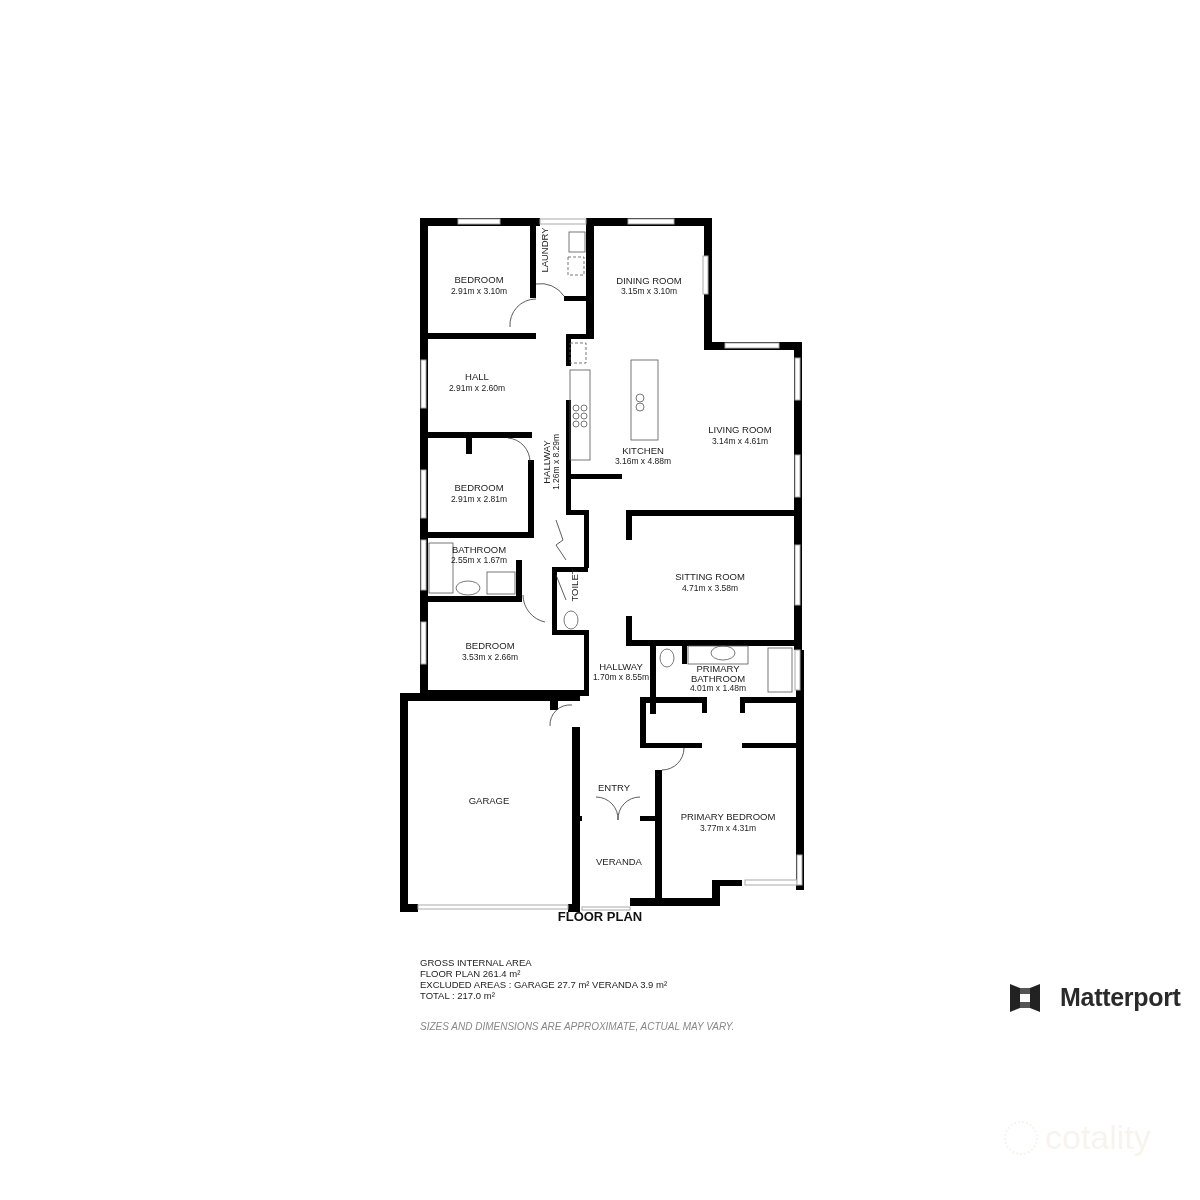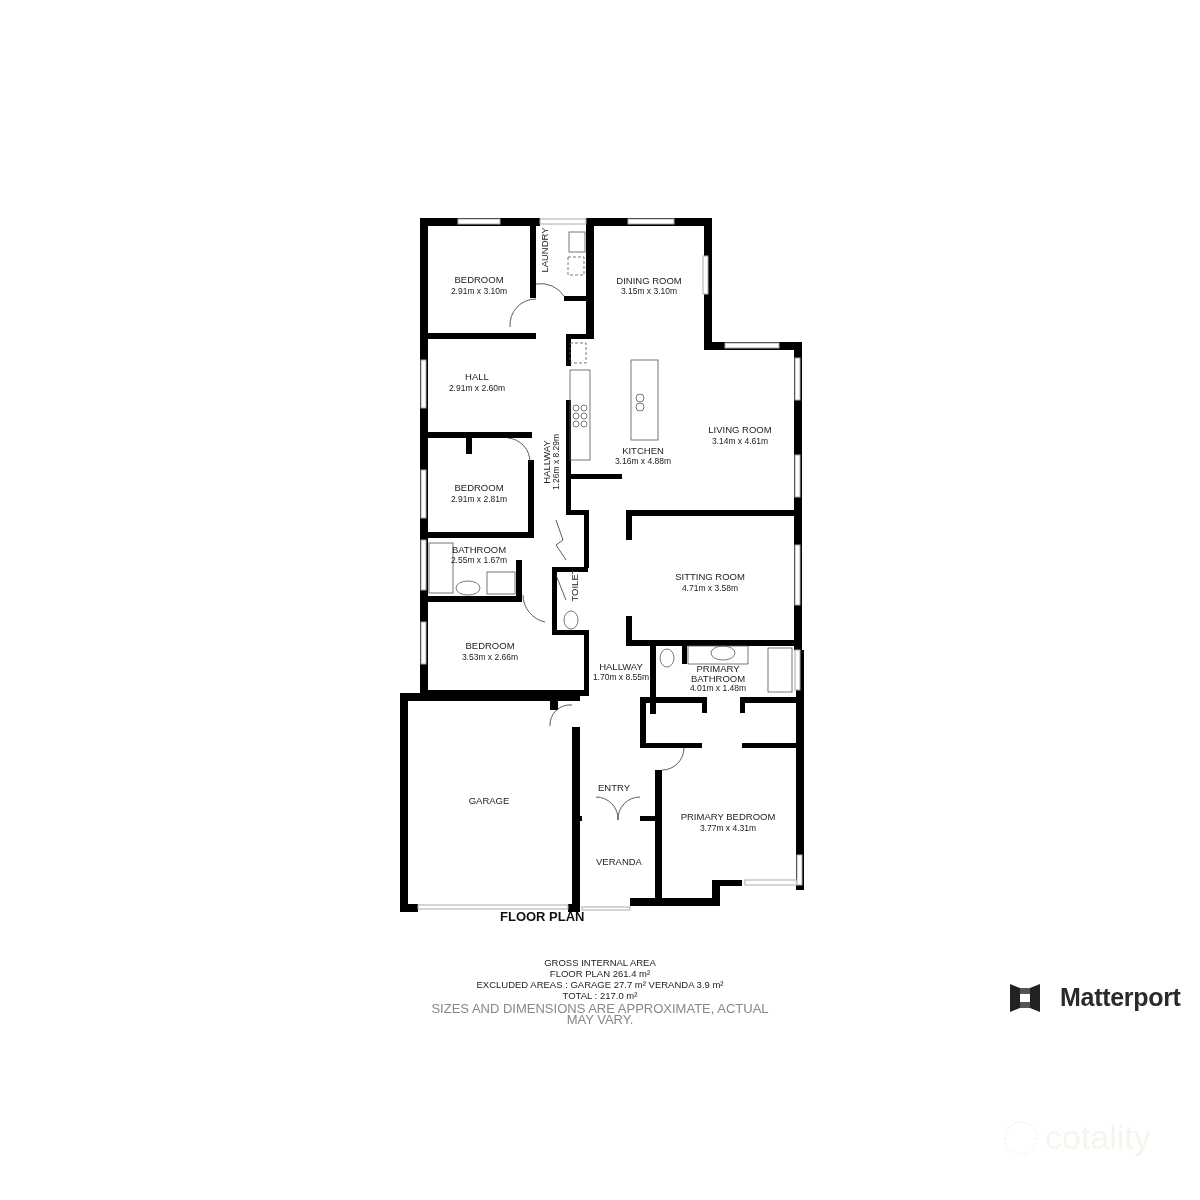--- a/index.html
+++ b/index.html
@@ -1,22 +1,22 @@
 <!DOCTYPE html>
 <html><head>
 <meta charset="utf-8">
 <style>
   html, body { margin:0; padding:0; background:#ffffff; }
   body { width:1200px; height:1200px; position:relative; overflow:hidden; font-family:"Liberation Sans", sans-serif; }
   #plan { position:absolute; left:0; top:0; width:1200px; height:1200px; }
   .rl { font-family:"Liberation Sans", sans-serif; font-size:9.5px; fill:#222; text-anchor:middle; }
   .rd { font-family:"Liberation Sans", sans-serif; font-size:8.5px; fill:#222; text-anchor:middle; }
-  .title { position:absolute; left:500px; top:909px; width:200px; font-size:13px; font-weight:bold; color:#111; }
-  .summary { position:absolute; left:420px; top:957px; width:360px; text-align:center; font-size:9.5px; color:#222; line-height:11px; }
-  .disclaimer { font-size:13px; color:#888; margin-top:2px; }
+  .title { position:absolute; left:500px; top:909px; width:200px; text-align:center; font-size:13px; font-weight:bold; color:#111; }
+  .summary { position:absolute; left:420px; top:957px; width:360px; font-size:9.5px; color:#222; line-height:11px; }
+  .disclaimer { font-size:10px; color:#888; margin-top:20px;font-style:italic; }
   .mp { position:absolute; left:1010px; top:983px; display:flex; align-items:center; }
   .mp-text { font-size:25px; font-weight:bold; color:#2a2a2a; margin-left:20px; letter-spacing:-0.3px; }
   .cot { position:absolute; left:1003px; top:1118px; display:flex; align-items:center; opacity:0.35; }
   .cot-text { font-size:34px; color:#e6e0cc; margin-left:6px; }
 </style>
 </head>
 <body>
 
 <svg id="plan" viewBox="0 0 1200 1200" xmlns="http://www.w3.org/2000/svg">
   <g fill="#000">

